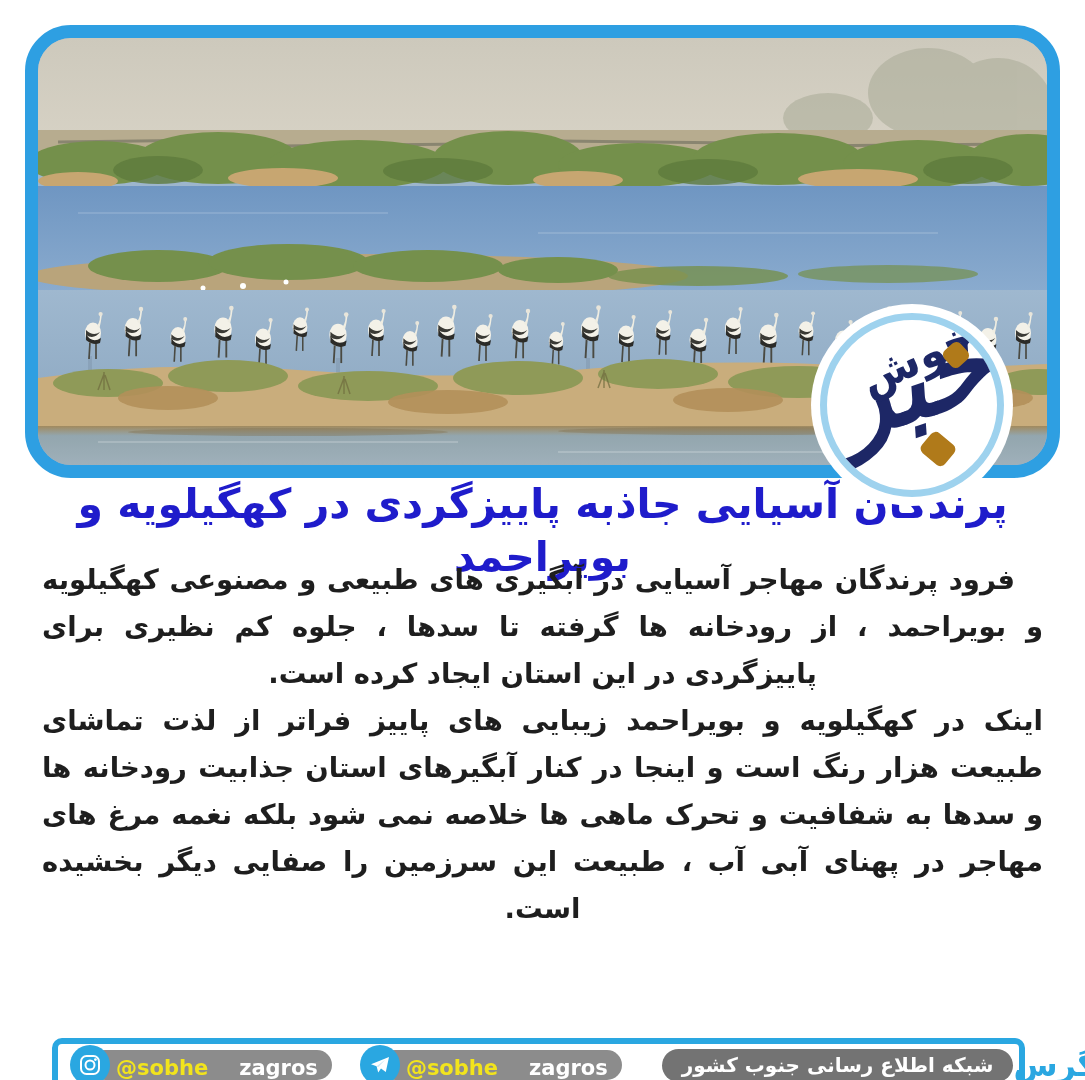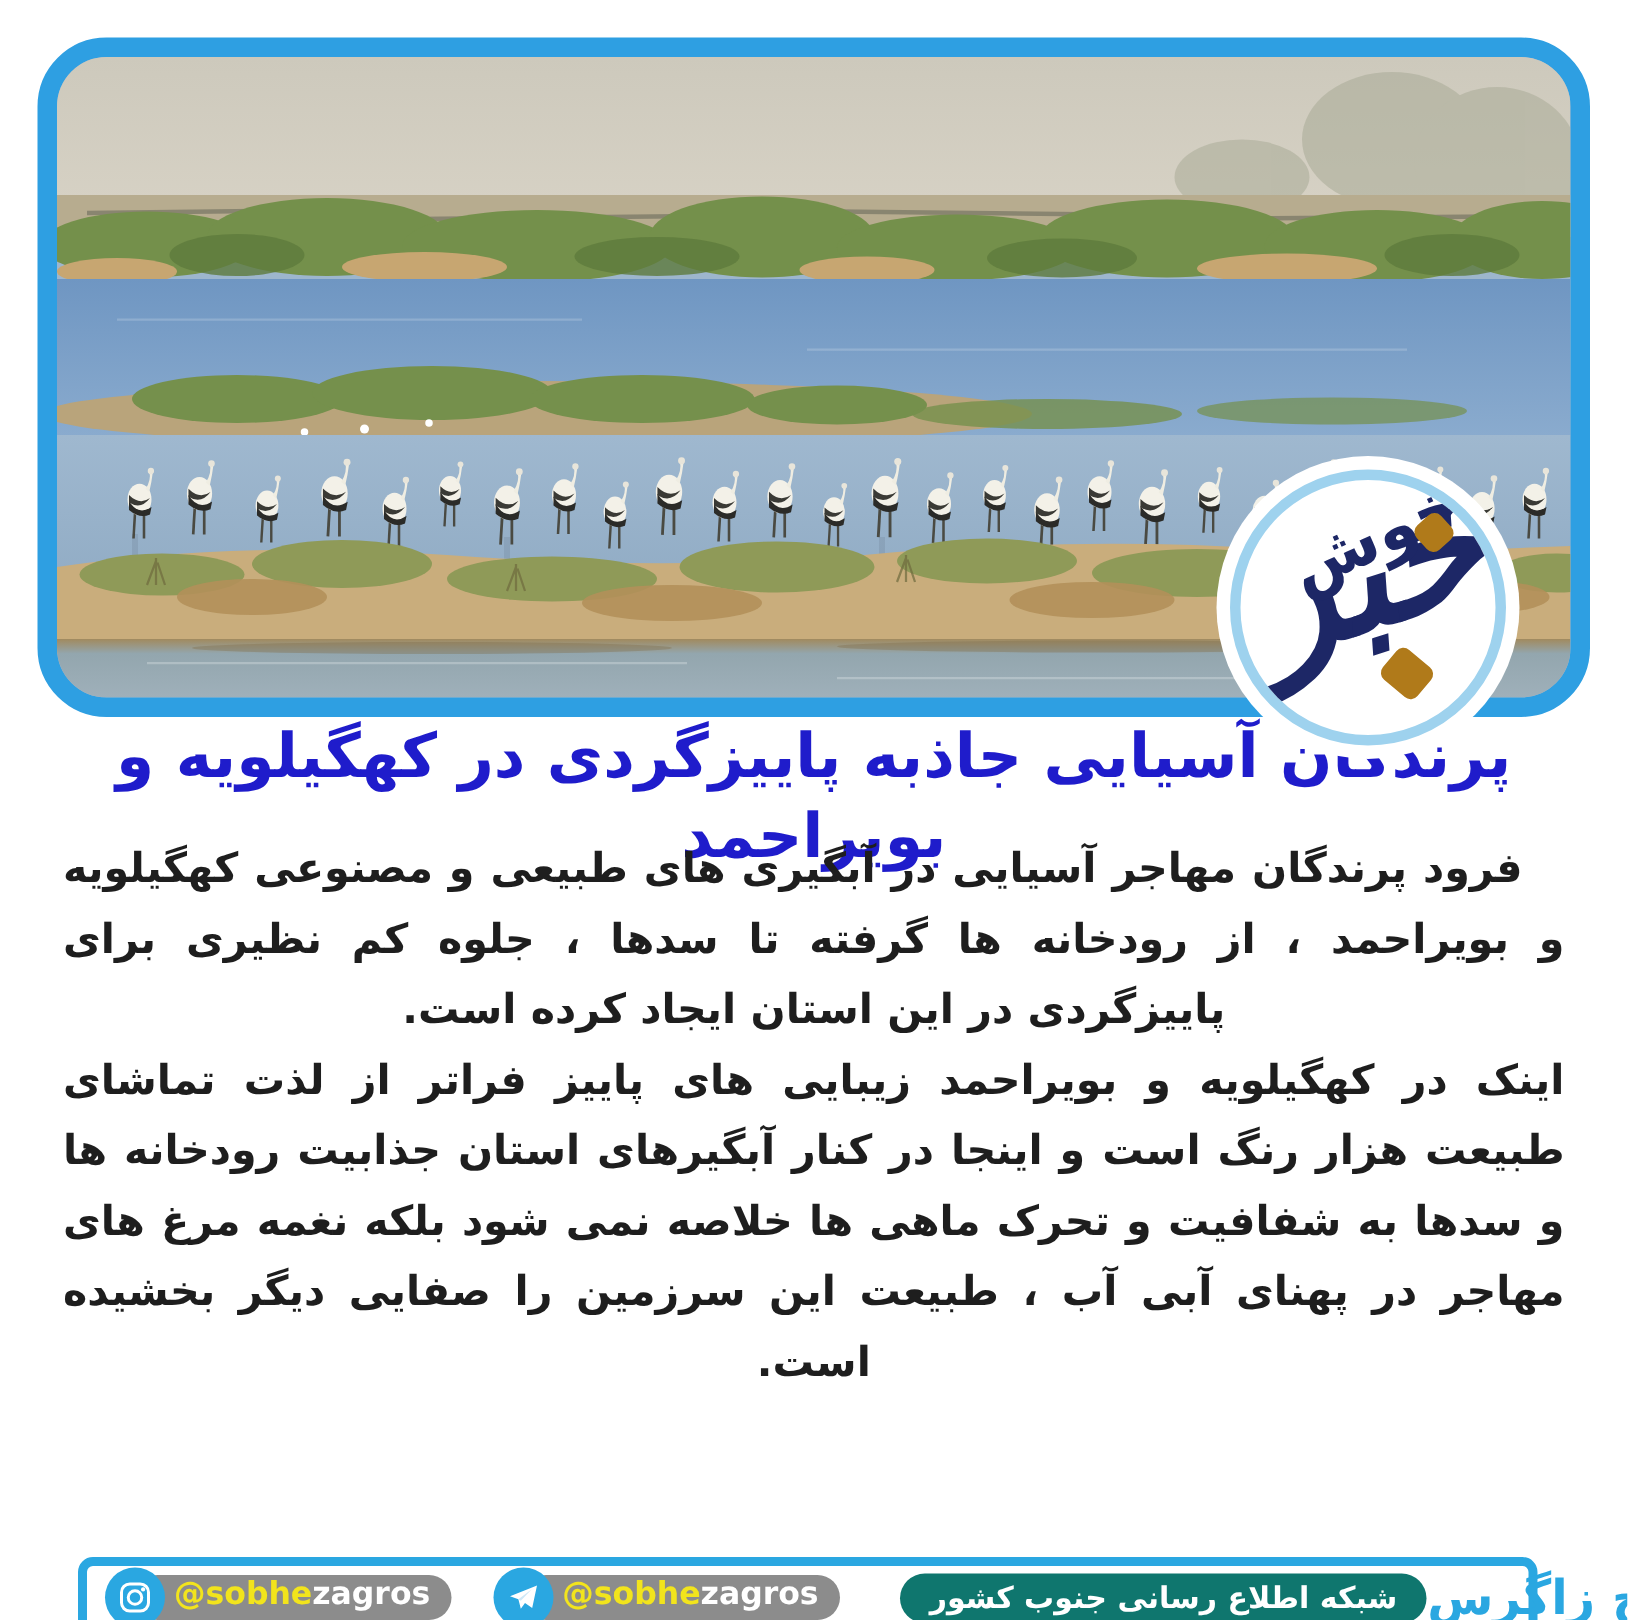--- a/index.html
+++ b/index.html
@@ -35,23 +35,23 @@
   .article p.first{text-indent:28px;}
 
   
   .footer{position:absolute;left:52px;top:1038px;width:961px;height:70px;
     border:6px solid #2AA7E1;border-radius:10px;background:#ffffff;
     display:flex;align-items:flex-start;padding:0;}
   .footer-row{display:flex;align-items:center;width:100%;height:38px;margin-top:2px;}
   .social{display:flex;align-items:center;margin-left:12px;}
   .soc-circle{width:40px;height:40px;border-radius:50%;display:flex;align-items:center;
     justify-content:center;z-index:2;flex:0 0 auto;}
-  .soc-pill{height:30px;border-radius:16px;display:flex;align-items:flex-start;
+  .soc-pill{height:30px;border-radius:16px;display:flex;align-items:flex-end;
     padding:0 14px 0 26px;margin-left:-20px;font-size:21px;font-weight:bold;color:#ffffff;
-    letter-spacing:0;white-space:nowrap;}
+    letter-spacing:0;white-space:nowrap;gap:31px;}
   .net-pill{height:33px;border-radius:17px;display:flex;align-items:center;
     padding:0 20px;font-size:20px;font-weight:bold;color:#ffffff;margin-left:40px;white-space:nowrap;}
   .brand{margin-left:auto;margin-right:22px;font-size:32px;font-weight:bold;white-space:nowrap;}
 </style>
 </head>
 <body>
 
 <div class="page">
 
   <div class="photo-frame">
@@ -260,19 +260,19 @@
             <path d="M21 4 L3 11.2 L8.6 13.2 L10.2 19.5 L13 15.6 L17.8 19 Z" fill="#ffffff"></path>
             <path d="M8.6 13.2 L17.5 6.5 L10.2 14.2 Z" fill="#cfe8f7"></path>
           </svg>
         </span>
         <span class="soc-pill" style="background: rgb(140, 140, 140);">
             <span class="hl-prefix" style="color: rgb(242, 228, 28);">@sobhe</span>
             <span class="hl-suffix">zagros</span>
           </span>
       </div>
 
-      <div class="net-pill" dir="rtl" style="background: #0f766e;">شبکه اطلاع رسانی جنوب کشور</div>
+      <div class="net-pill" dir="rtl" style="background: #737373;">شبکه اطلاع رسانی جنوب کشور</div>
 
       <div class="brand" dir="rtl" style="color: rgb(42, 167, 225);">صبح زاگرس</div>
     </div>
   </div>
 
 </div>
 
 </body></html>

